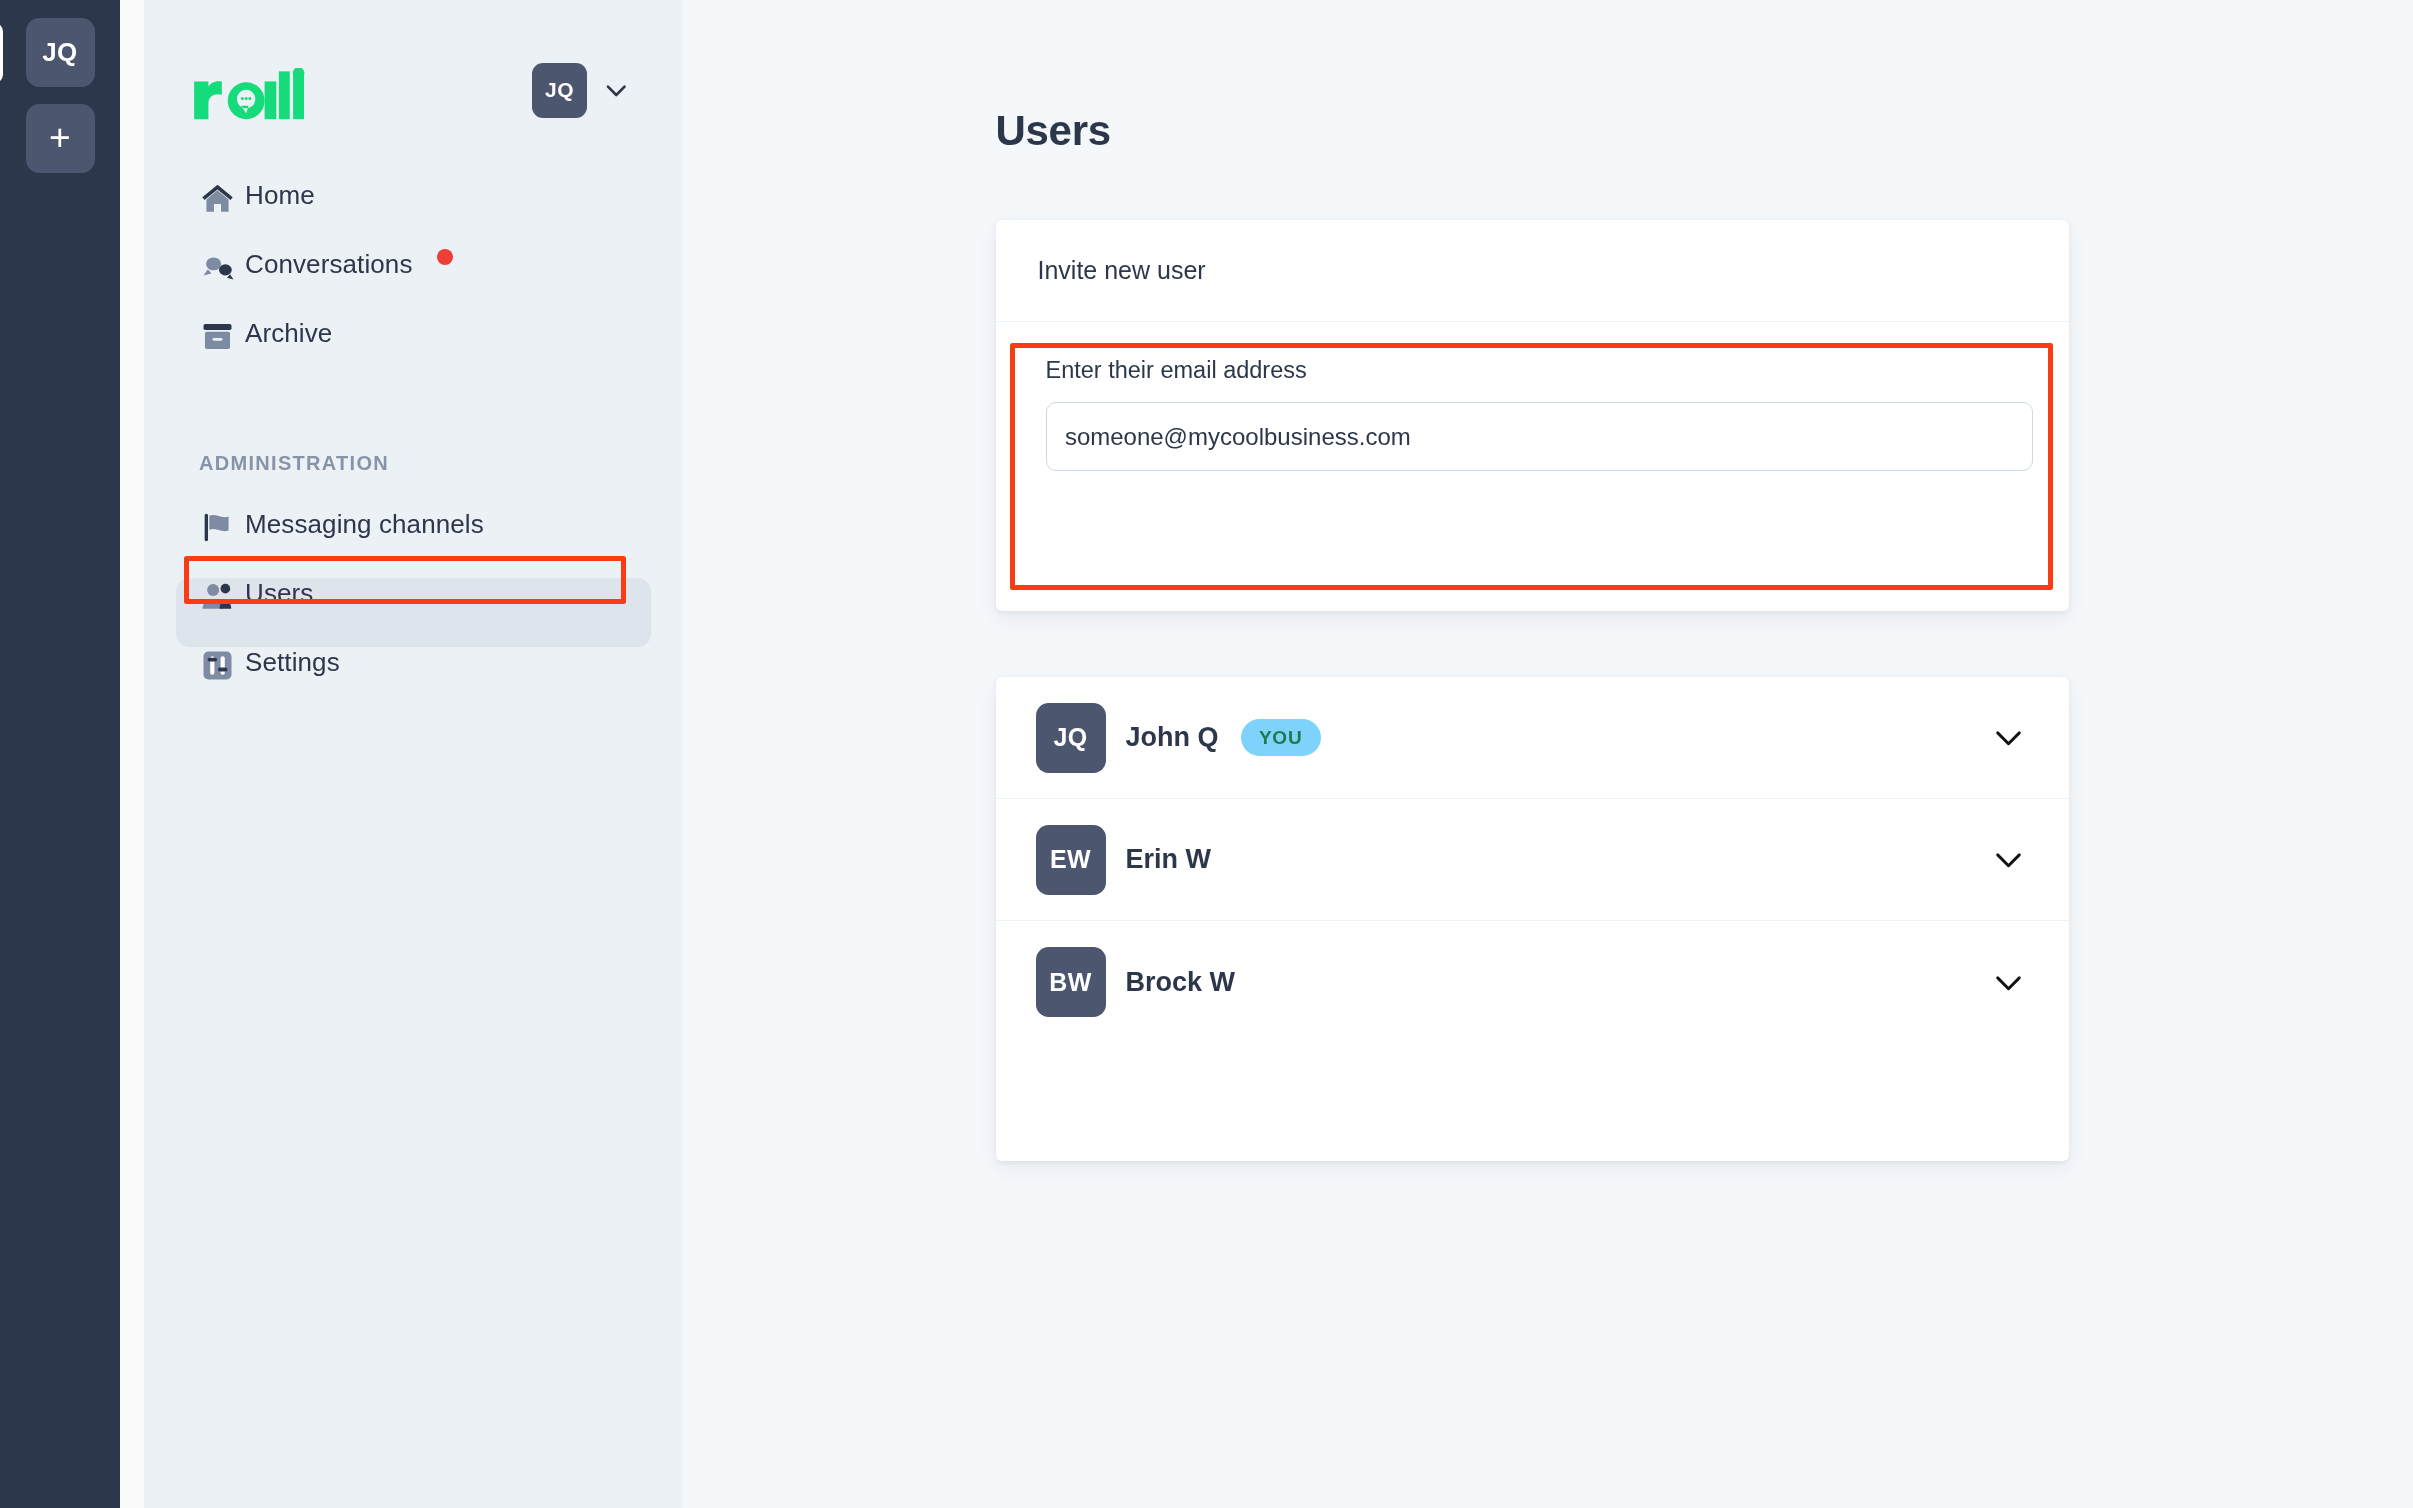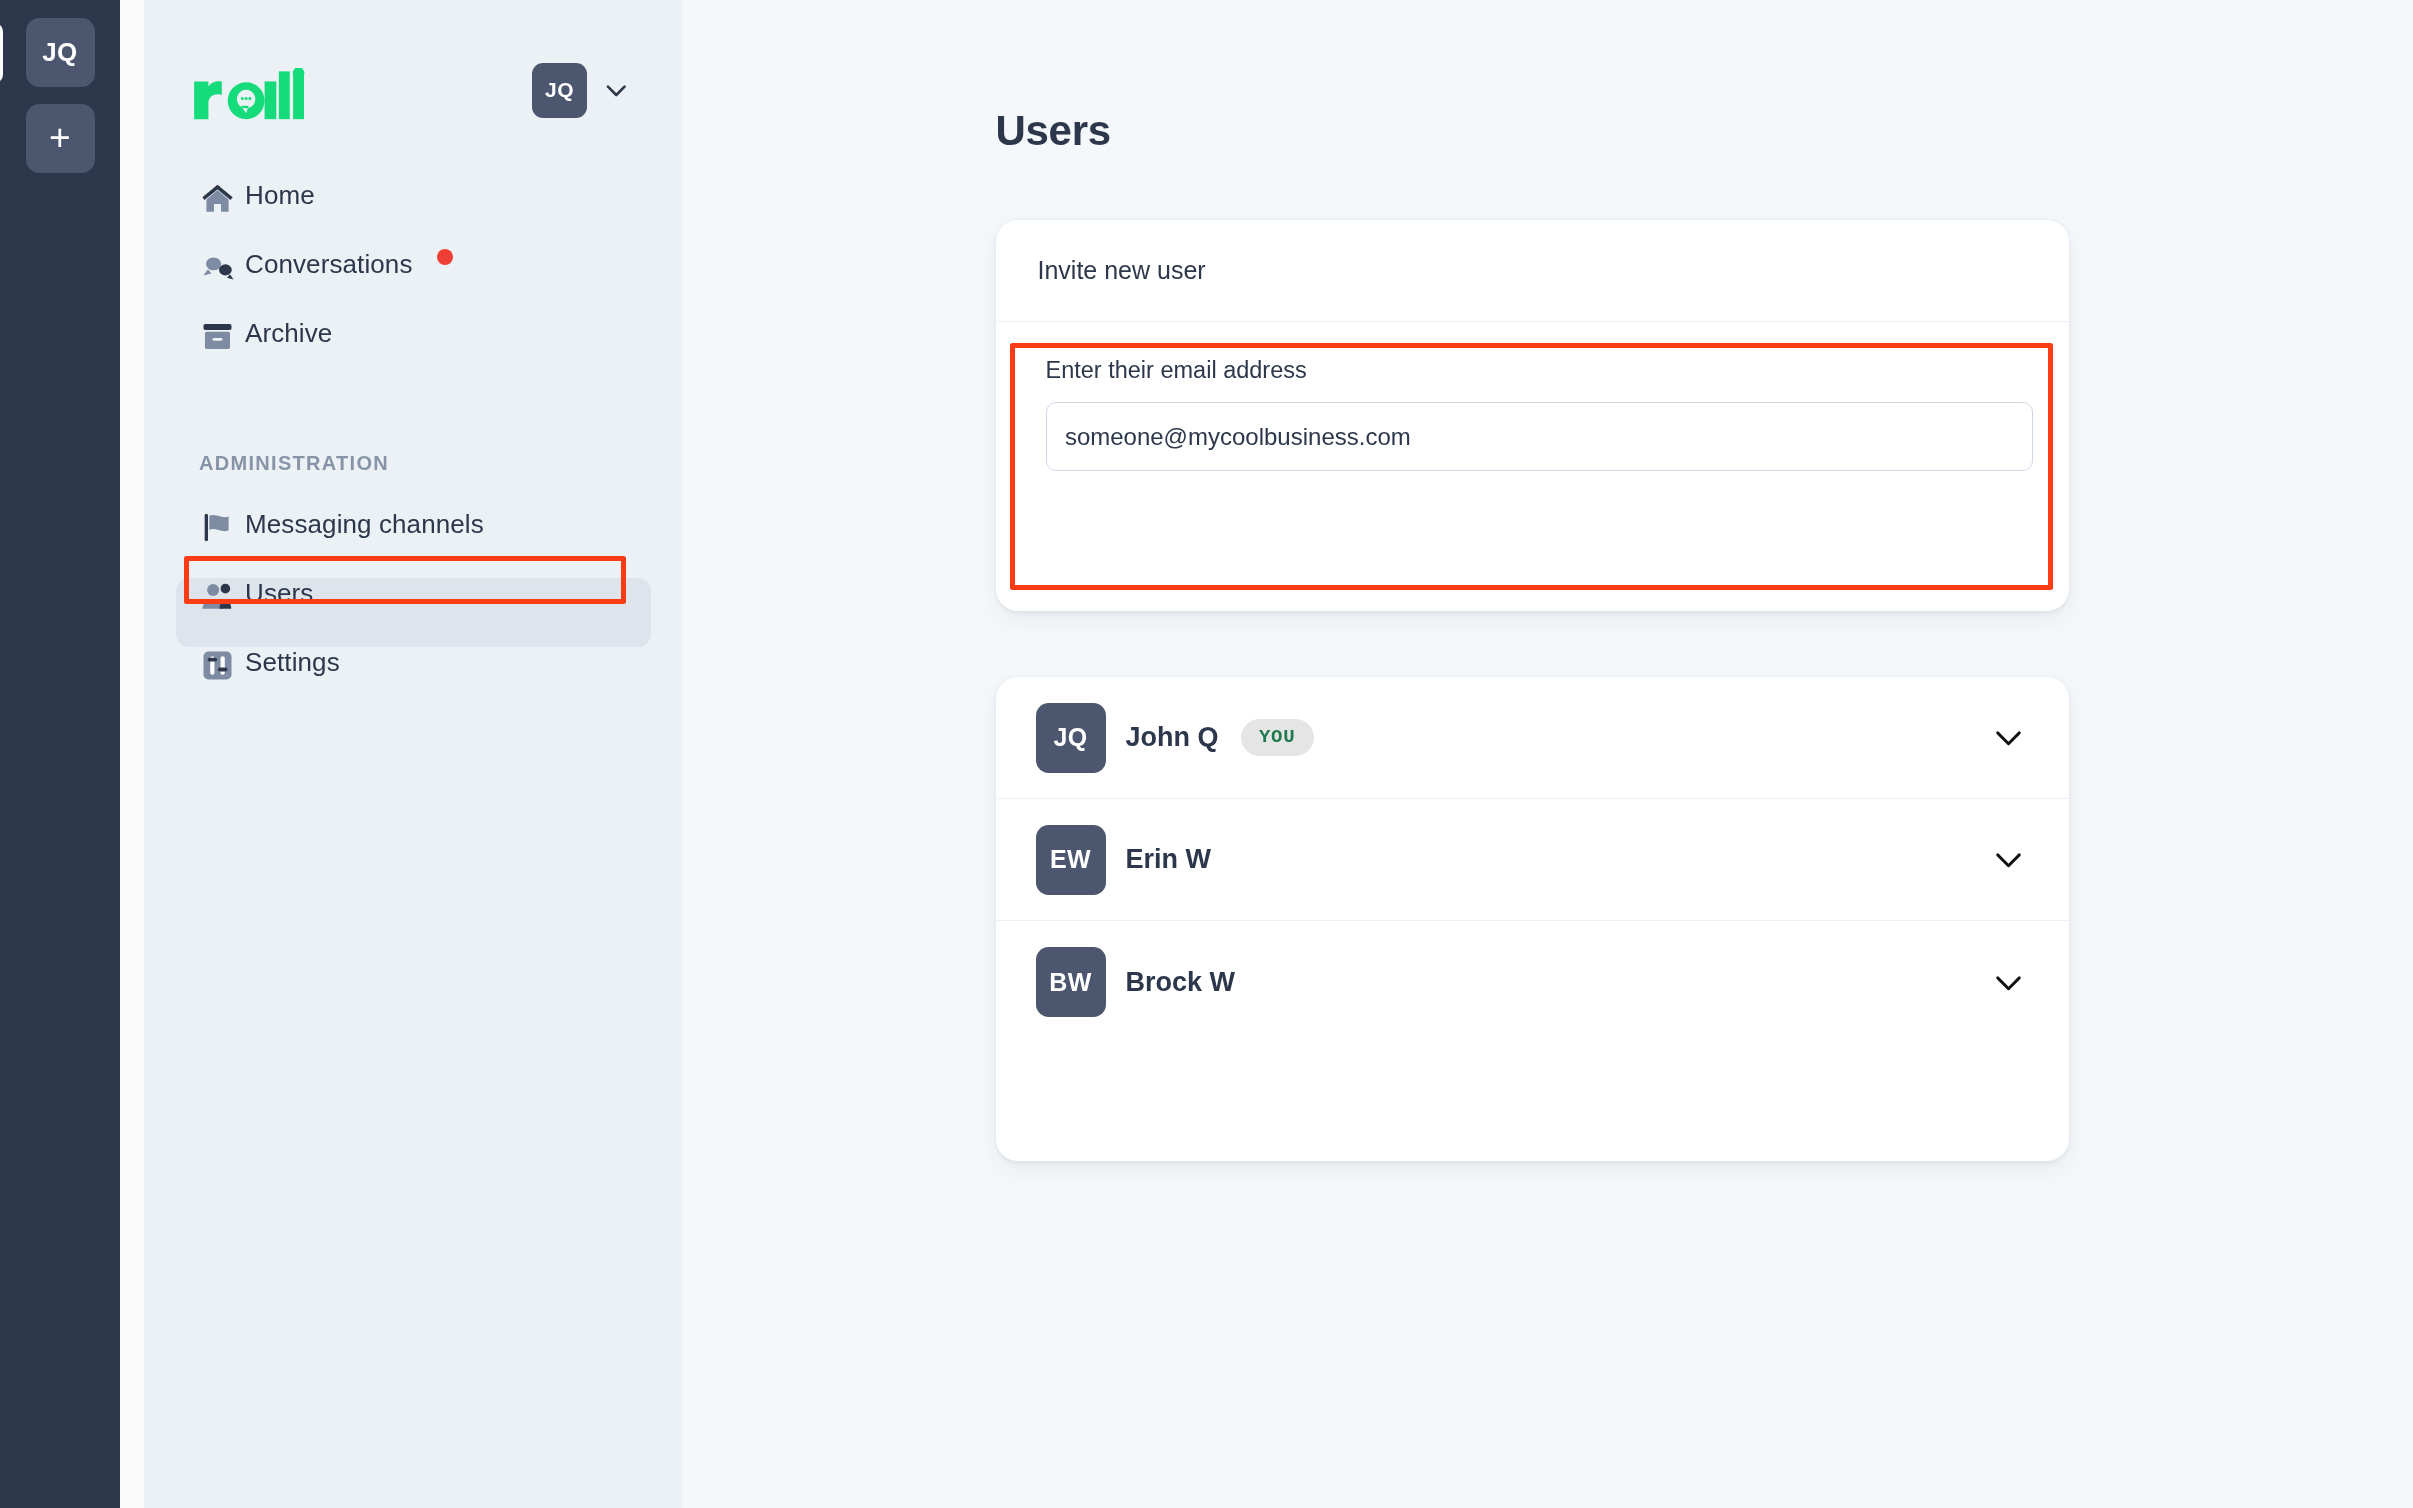--- a/index.html
+++ b/index.html
@@ -132,21 +132,21 @@
     font-weight: 700;
     color: #2d374b;
     position: absolute;
     left: 313px; top: 107px;
     letter-spacing: -0.3px;
   }
 
   .card {
     position: absolute;
     background: #ffffff;
-    border-radius: 22px;
+    border-radius: 6px;
     box-shadow: 0 1.7px 4.2px rgba(45,55,75,.08), 0 8.4px 22px rgba(45,55,75,.06);
   }
   #invite-card { left: 313px; top: 220px; width: 1073px; height: 391px; }
   .card-head {
     height: 102px;
     display: flex; align-items: center;
     padding-left: 42px;
     border-bottom: 1.7px solid #eef2f6;
     font-size: 25px;
     color: #2d374b;
@@ -210,29 +210,28 @@
     display: flex; align-items: center; justify-content: center;
     letter-spacing: 0.4px;
     flex: 0 0 70px;
   }
   .user-name {
     font-size: 27px; font-weight: 700; color: #2d374b;
     margin-left: 20px;
   }
   .you-badge {
     margin-left: 22px;
-    background: #e5e5e5;
+    background: #7dd3fc;
     color: #1f7a4d;
     font-size: 19px;
     font-weight: 700;
     letter-spacing: 0.8px;
     border-radius: 837px;
     padding: 9.2px 18.4px;
     line-height: 1;
-    font-family: Liberation Mono, monospace;
   }
   .row-spacer { flex: 1 1 auto; }
   .chev-row { width: 37px; height: 37px; }
 
   
   .redbox {
     position: absolute;
     border: 5px solid #f93c13;
     border-radius: 2.5px;
     pointer-events: none;

